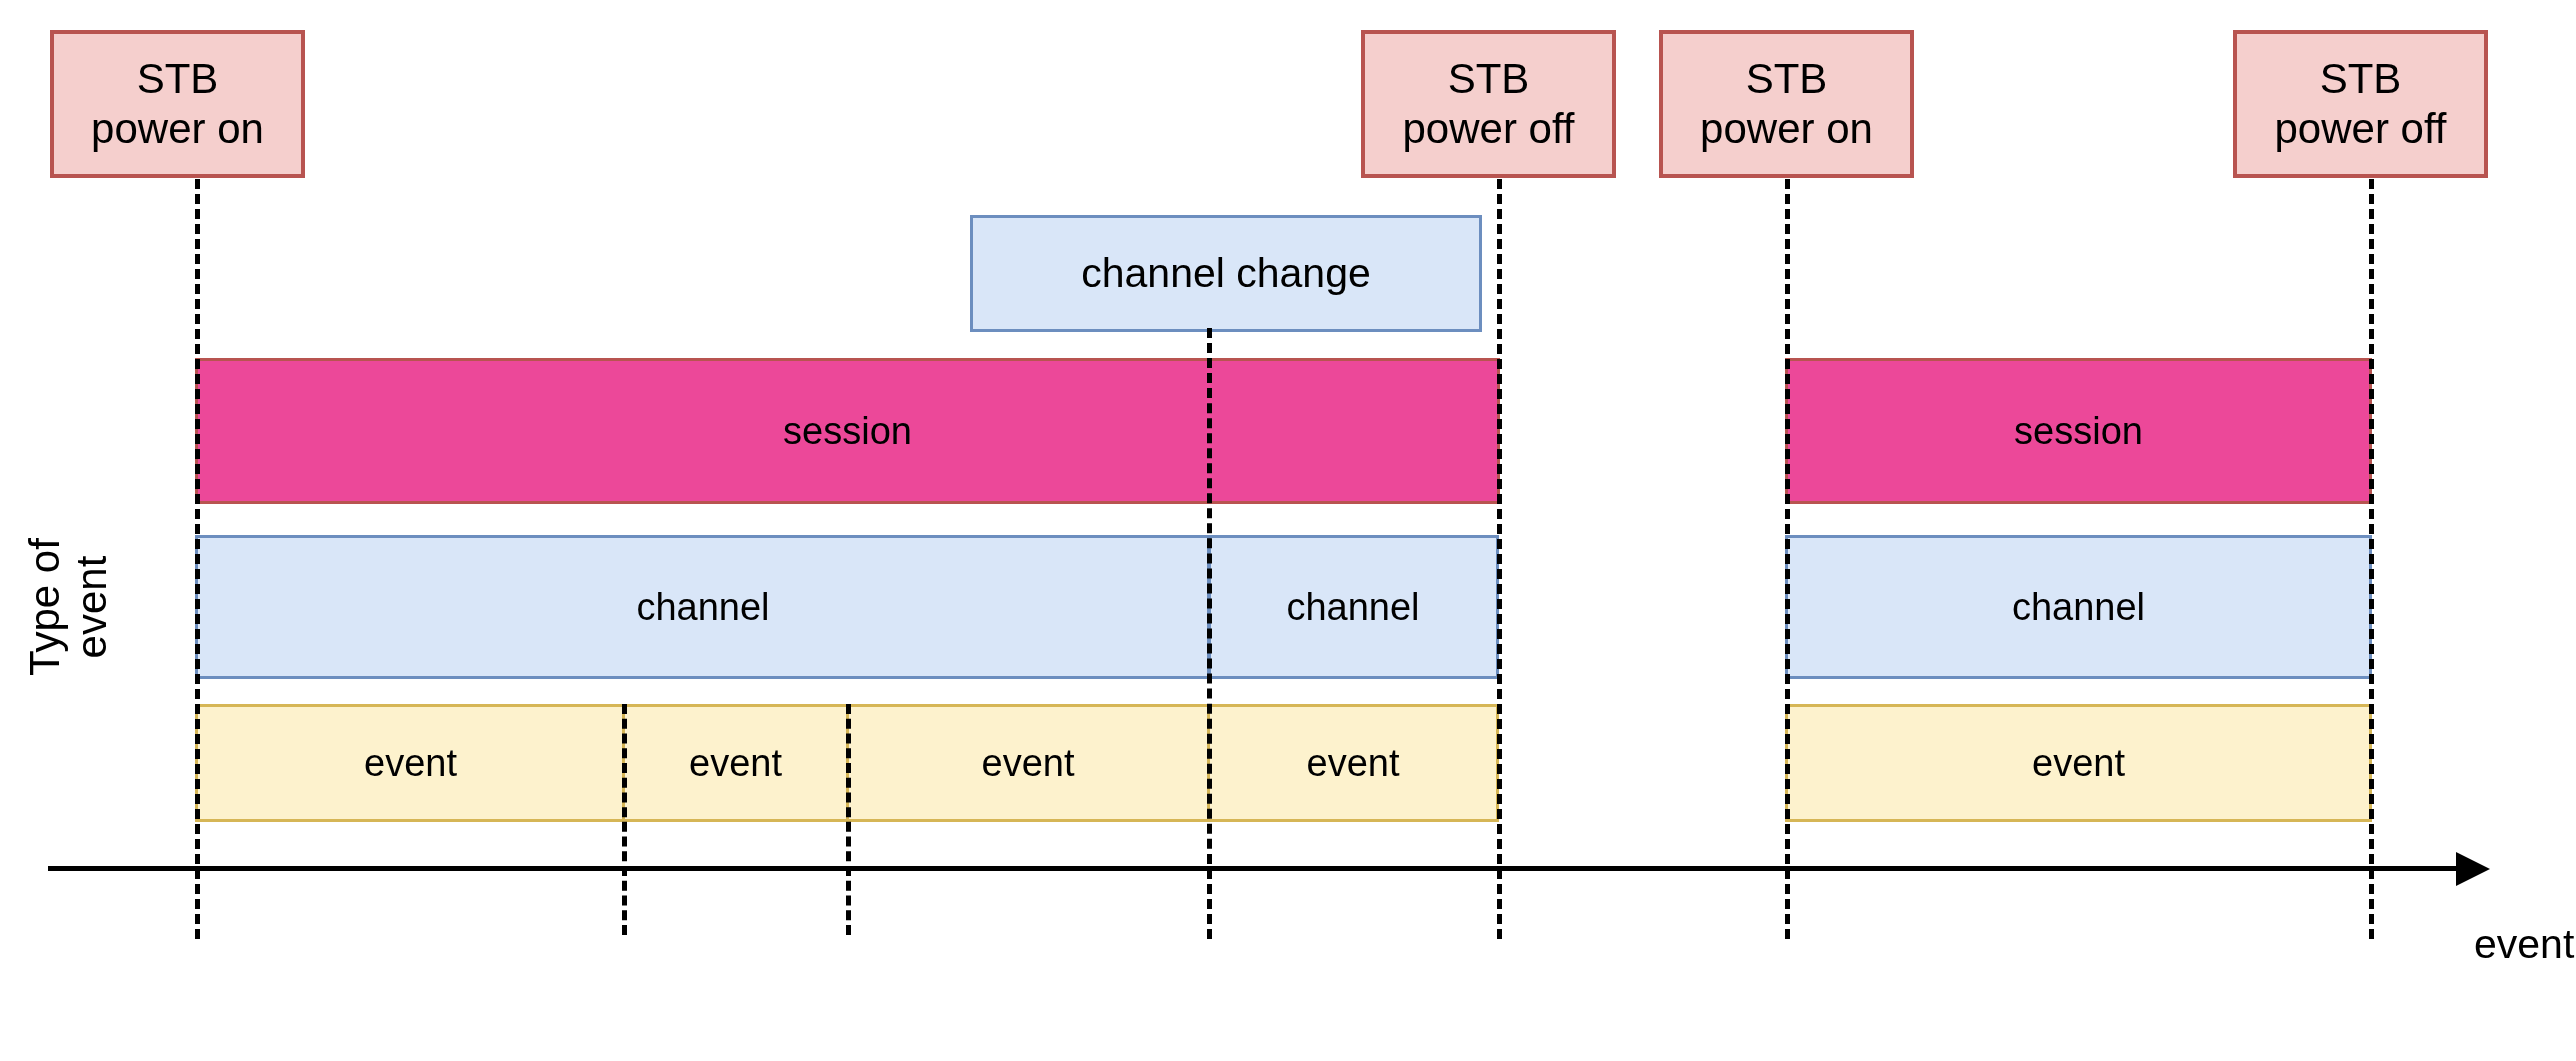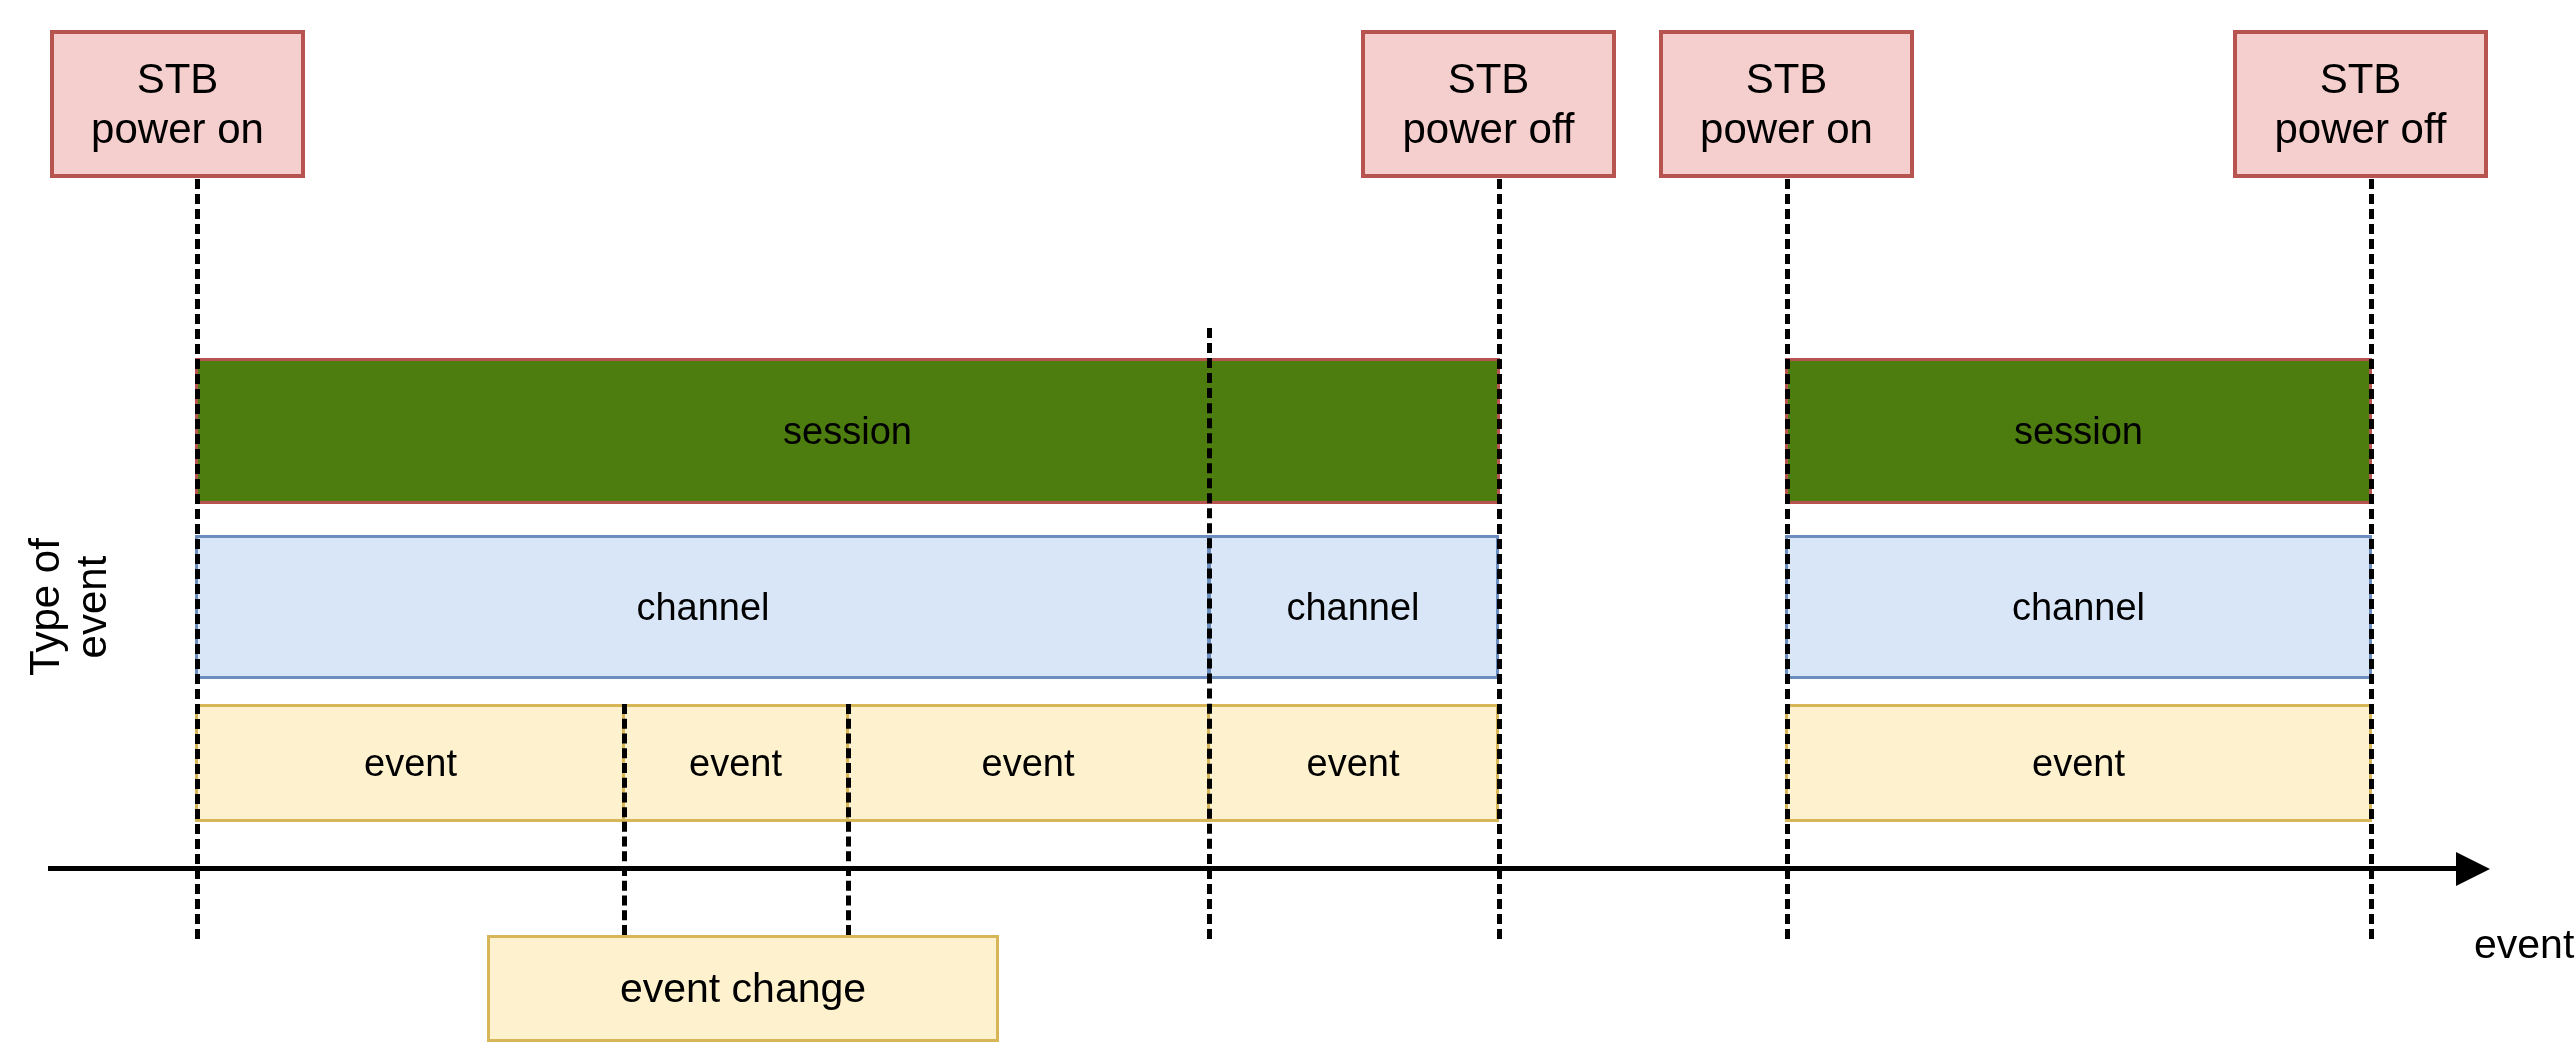--- a/index.html
+++ b/index.html
@@ -17,21 +17,21 @@
     display:flex;align-items:center;justify-content:center;
     text-align:center;
     color:#000000;
     line-height:1.18;
     white-space:pre-line;
     z-index:4;
   }
   .box.red{ background:#f5cfcd; border:4px solid #b85450; }
   .box.blue-thin{ background:#d9e6f8; border:3.2px solid #6c8ebf; }
   .box.yellow-thin{ background:#fdf2cd; border:3.2px solid #d6b656; }
-  .box.red-thin{ background:#4d7c0f; border:3.2px solid #b85450; }
+  .box.red-thin{ background:#ec4899; border:3.2px solid #b85450; }
 
   .stb{ font-size:42px; }
   .lane-label{ font-size:38px; }
   .callout{ font-size:41px; }
 
   .vline{
     position:absolute;
     width:0;
     border-left:5.6px dashed #000000;
     z-index:6;
@@ -94,24 +94,24 @@
   <div class="box red stb" style="left:1659px;top:30px;width:255px;height:148px;">
     <span>STB
 power on</span>
   </div>
 
   <div class="box red stb" style="left:2233px;top:30px;width:255px;height:148px;">
     <span>STB
 power off</span>
   </div>
 
+  <div class="box blue-thin callout" style="left:970px;top:215px;width:512px;height:117px;">
+    <span>channel change</span>
+  </div>
 
-  <div class="box yellow-thin callout" style="left:487px;top:935px;width:512px;height:107px;">
-    <span>event change</span>
-  </div>
 
   <div class="box red-thin lane-label" style="left:195px;top:358px;width:1305px;height:146px;">
     <span>session</span>
   </div>
 
   <div class="box red-thin lane-label" style="left:1785px;top:358px;width:587px;height:146px;">
     <span>session</span>
   </div>
 
   <div class="box blue-thin lane-label" style="left:195px;top:535px;width:1016px;height:144px;">

